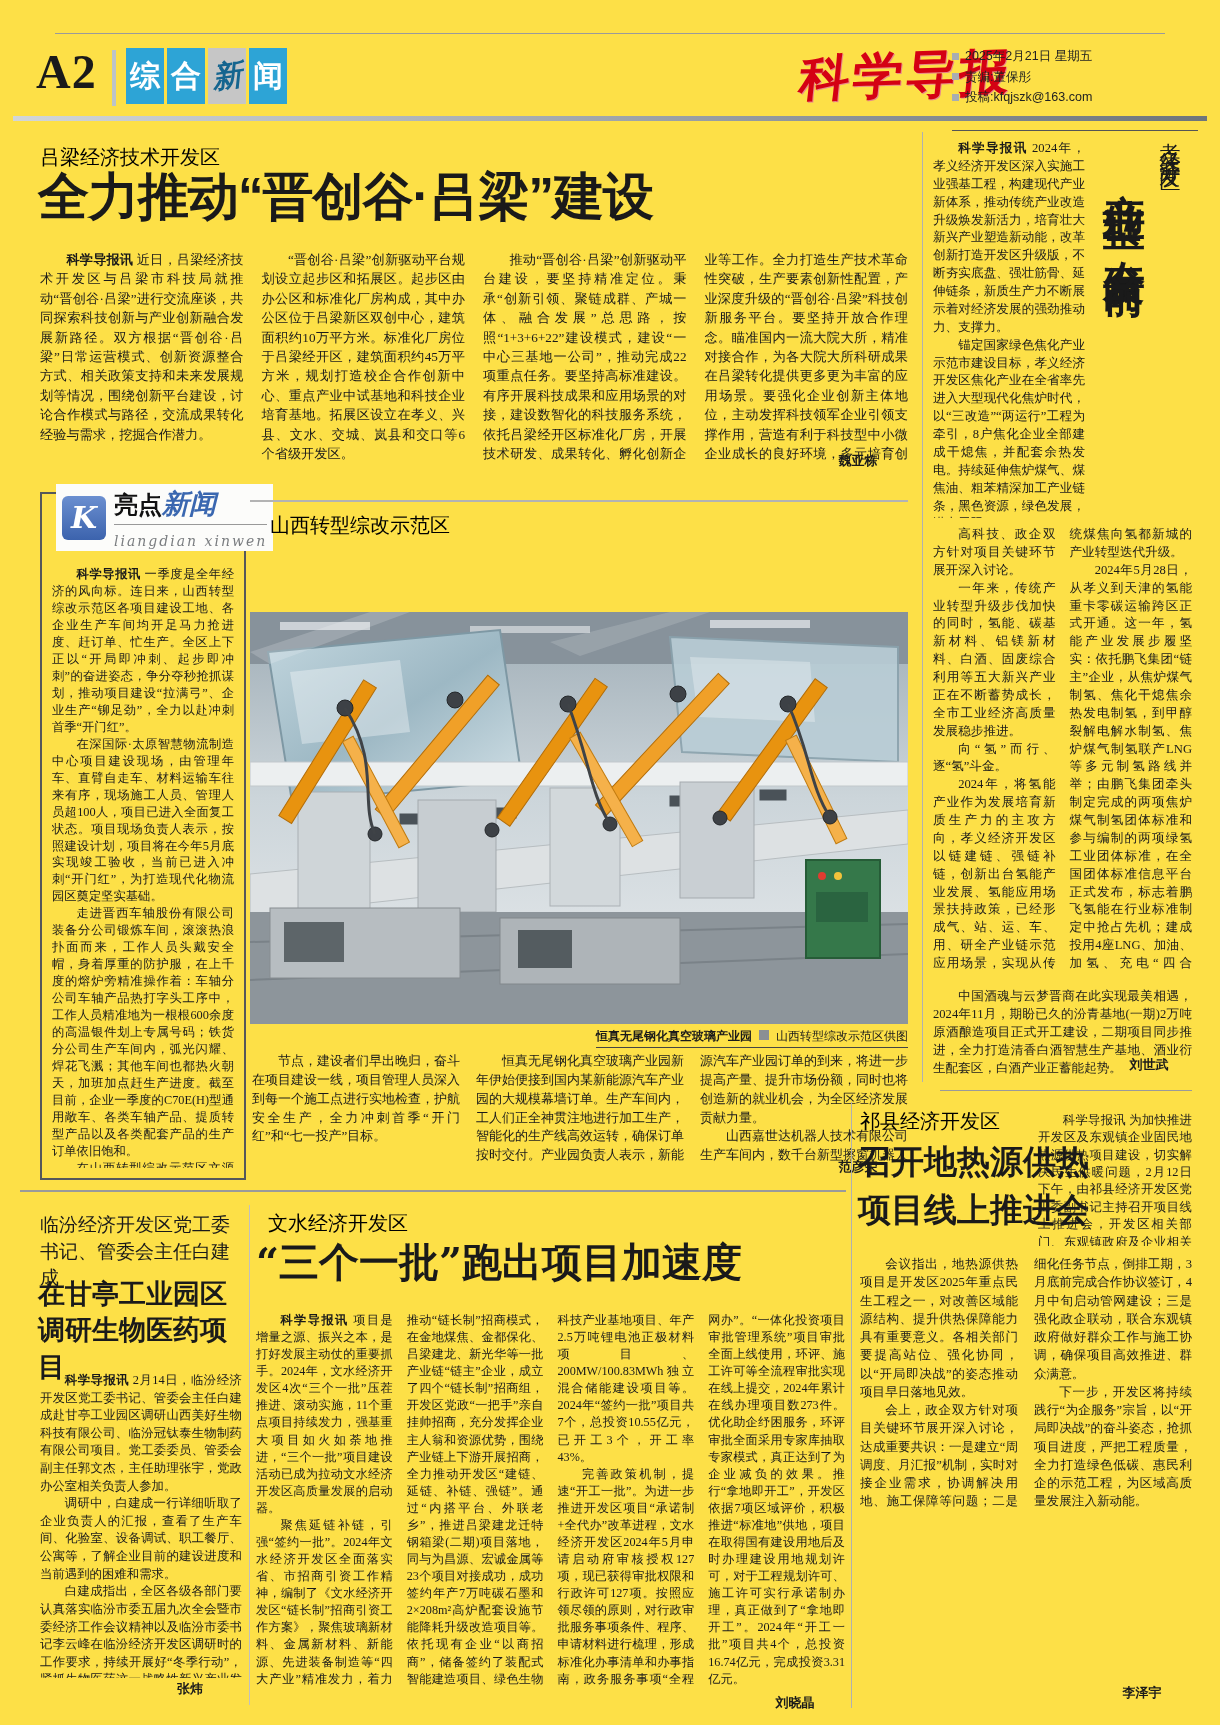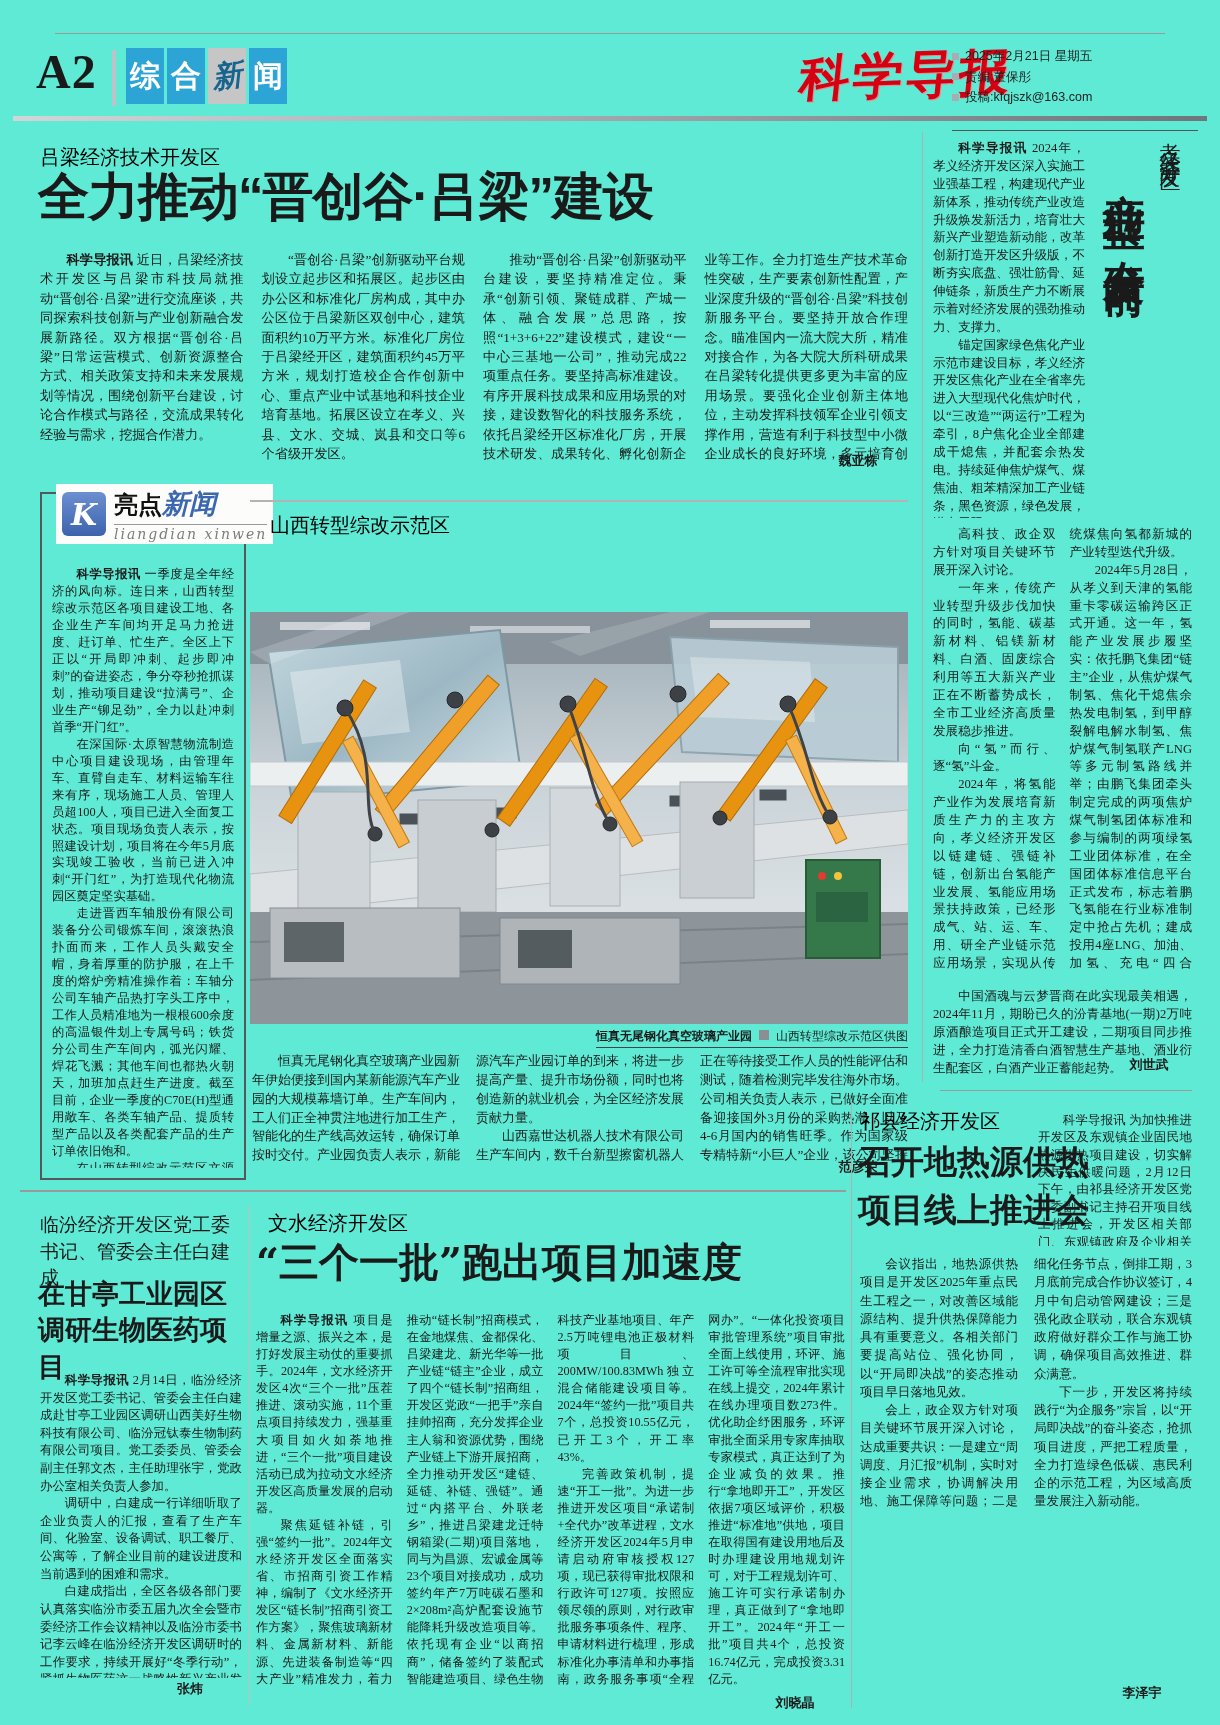--- a/index.html
+++ b/index.html
@@ -1,16 +1,16 @@
 <!DOCTYPE html>
 <html><head>
 <meta charset="utf-8">
 <style>
   html,body{margin:0;padding:0;background:#e8e8e4;}
-  .page{position:relative;width:1220px;height:1725px;margin:0 auto;background:#5eead4;
+  .page{position:relative;width:1220px;height:1725px;margin:0 auto;background:#fde047;
         font-family:"Liberation Serif",serif;color:#1a1a1a;overflow:hidden;}
   .abs{position:absolute;}
   
   .top-rule{left:55px;top:33px;width:1110px;height:1px;background:#9a9a9a;}
   .edition{left:36px;top:44px;font:900 48px "Liberation Serif",serif;letter-spacing:1px;}
   .edition-bar{left:112px;top:50px;width:4px;height:56px;background:#bcc3c8;}
   .tiles{left:126px;top:48px;display:flex;gap:3px;}
   .tile{width:38px;height:56px;display:flex;align-items:center;justify-content:center;
         font:700 30px "Liberation Sans",sans-serif;color:#fff;background:#2da4d6;}
   .tile.alt{background:#c6c6c6;color:#15658f;font-family:"DejaVu Serif",serif;
@@ -35,21 +35,21 @@
         font-size:13.2px;line-height:1.47;}
   
   .hl-box{left:40px;top:492px;width:206px;height:688px;border:2px solid #55585a;box-sizing:border-box;}
   .hl-badge{left:56px;top:484px;background:#fcfcfa;padding:2px 6px;display:flex;gap:8px;align-items:center;}
   .k-tile{width:44px;height:44px;border-radius:6px;background:linear-gradient(#6b8fd0,#3c63ad);
         color:#fff;display:flex;align-items:center;justify-content:center;
         font:italic 700 30px "DejaVu Serif",serif;}
   .hl-title{font:900 24px "Liberation Sans",sans-serif;color:#111;white-space:nowrap;}
   .hl-title .script{font:italic 700 27px "DejaVu Serif",serif;color:#3a67b0;}
   .hl-pinyin{font:italic 14px "DejaVu Serif",serif;color:#7a7d80;letter-spacing:2px;
-        border-top:1px solid #999;margin-top:2px;padding-top:1px;}
+        border-top:1px solid #999;margin-top:2px;padding-top:8px;}
   .hl-text{left:52px;top:566px;width:182px;height:602px;font-size:12.3px;line-height:1.38;}
   
   .mid-rule{left:250px;top:500px;width:658px;height:2px;background:#b3b3b3;}
   .zx-kicker{left:270px;top:512px;}
   .zx-headline{left:256px;top:548px;width:652px;font:900 37px/1.1 "DejaVu Serif",serif;}
   .photo{left:250px;top:612px;width:658px;height:412px;background:#aeb9c0;}
   .caption{left:250px;top:1028px;width:658px;text-align:right;font-size:12px;}
   .caption .cap-inner{display:inline-block;border-bottom:1px solid #444;padding-bottom:2px;}
   .caption .title{font-weight:700;}
   .cap-sq{display:inline-block;width:10px;height:10px;background:#8a8f94;margin:0 7px;}
@@ -234,20 +234,21 @@
       <polygon points="300,30 420,0 460,0 330,44" fill="#ffffff" opacity="0.15"></polygon>
     </svg>
   </div>
 
   <div class="abs caption">
     <span class="cap-inner">
       <span class="title">恒真无尾钢化真空玻璃产业园</span><span class="cap-sq"></span><span>山西转型综改示范区供图</span>
     </span>
   </div>
   <div class="abs zx-cont body-text paras">
+      <p>节点，建设者们早出晚归，奋斗在项目建设一线，项目管理人员深入到每一个施工点进行实地检查，护航安全生产，全力冲刺首季“开门红”和“七一投产”目标。</p>
       <p>恒真无尾钢化真空玻璃产业园新年伊始便接到国内某新能源汽车产业园的大规模幕墙订单。生产车间内，工人们正全神贯注地进行加工生产，智能化的生产线高效运转，确保订单按时交付。产业园负责人表示，新能源汽车产业园订单的到来，将进一步提高产量、提升市场份额，同时也将创造新的就业机会，为全区经济发展贡献力量。</p>
       <p>山西嘉世达机器人技术有限公司生产车间内，数千台新型擦窗机器人正在等待接受工作人员的性能评估和测试，随着检测完毕发往海外市场。公司相关负责人表示，已做好全面准备迎接国外3月份的采购热潮，以及4-6月国内的销售旺季。作为国家级专精特新“小巨人”企业，该公司坚持自主研发设计，拥有有效专利136项，产品除国内销售外，运销56个国家和地区。</p>
     </div>
   <div class="abs byline zx-byline">范彦荣</div>
 
   <div class="abs xy-kicker-v">孝义经济开发区</div>
   <div class="abs xy-headline-v"><span>产业转型</span>　<span>奋发向前</span></div>
   <div class="abs xy-top-col body-text paras">
       <p><b>科学导报讯</b> 2024年，孝义经济开发区深入实施工业强基工程，构建现代产业新体系，推动传统产业改造升级焕发新活力，培育壮大新兴产业塑造新动能，改革创新打造开发区升级版，不断夯实底盘、强壮筋骨、延伸链条，新质生产力不断展示着对经济发展的强劲推动力、支撑力。</p>
       <p>锚定国家绿色焦化产业示范市建设目标，孝义经济开发区焦化产业在全省率先进入大型现代化焦炉时代，以“三改造”“两运行”工程为牵引，8户焦化企业全部建成干熄焦，并配套余热发电。持续延伸焦炉煤气、煤焦油、粗苯精深加工产业链条，黑色资源，绿色发展，潜力无限。</p>

